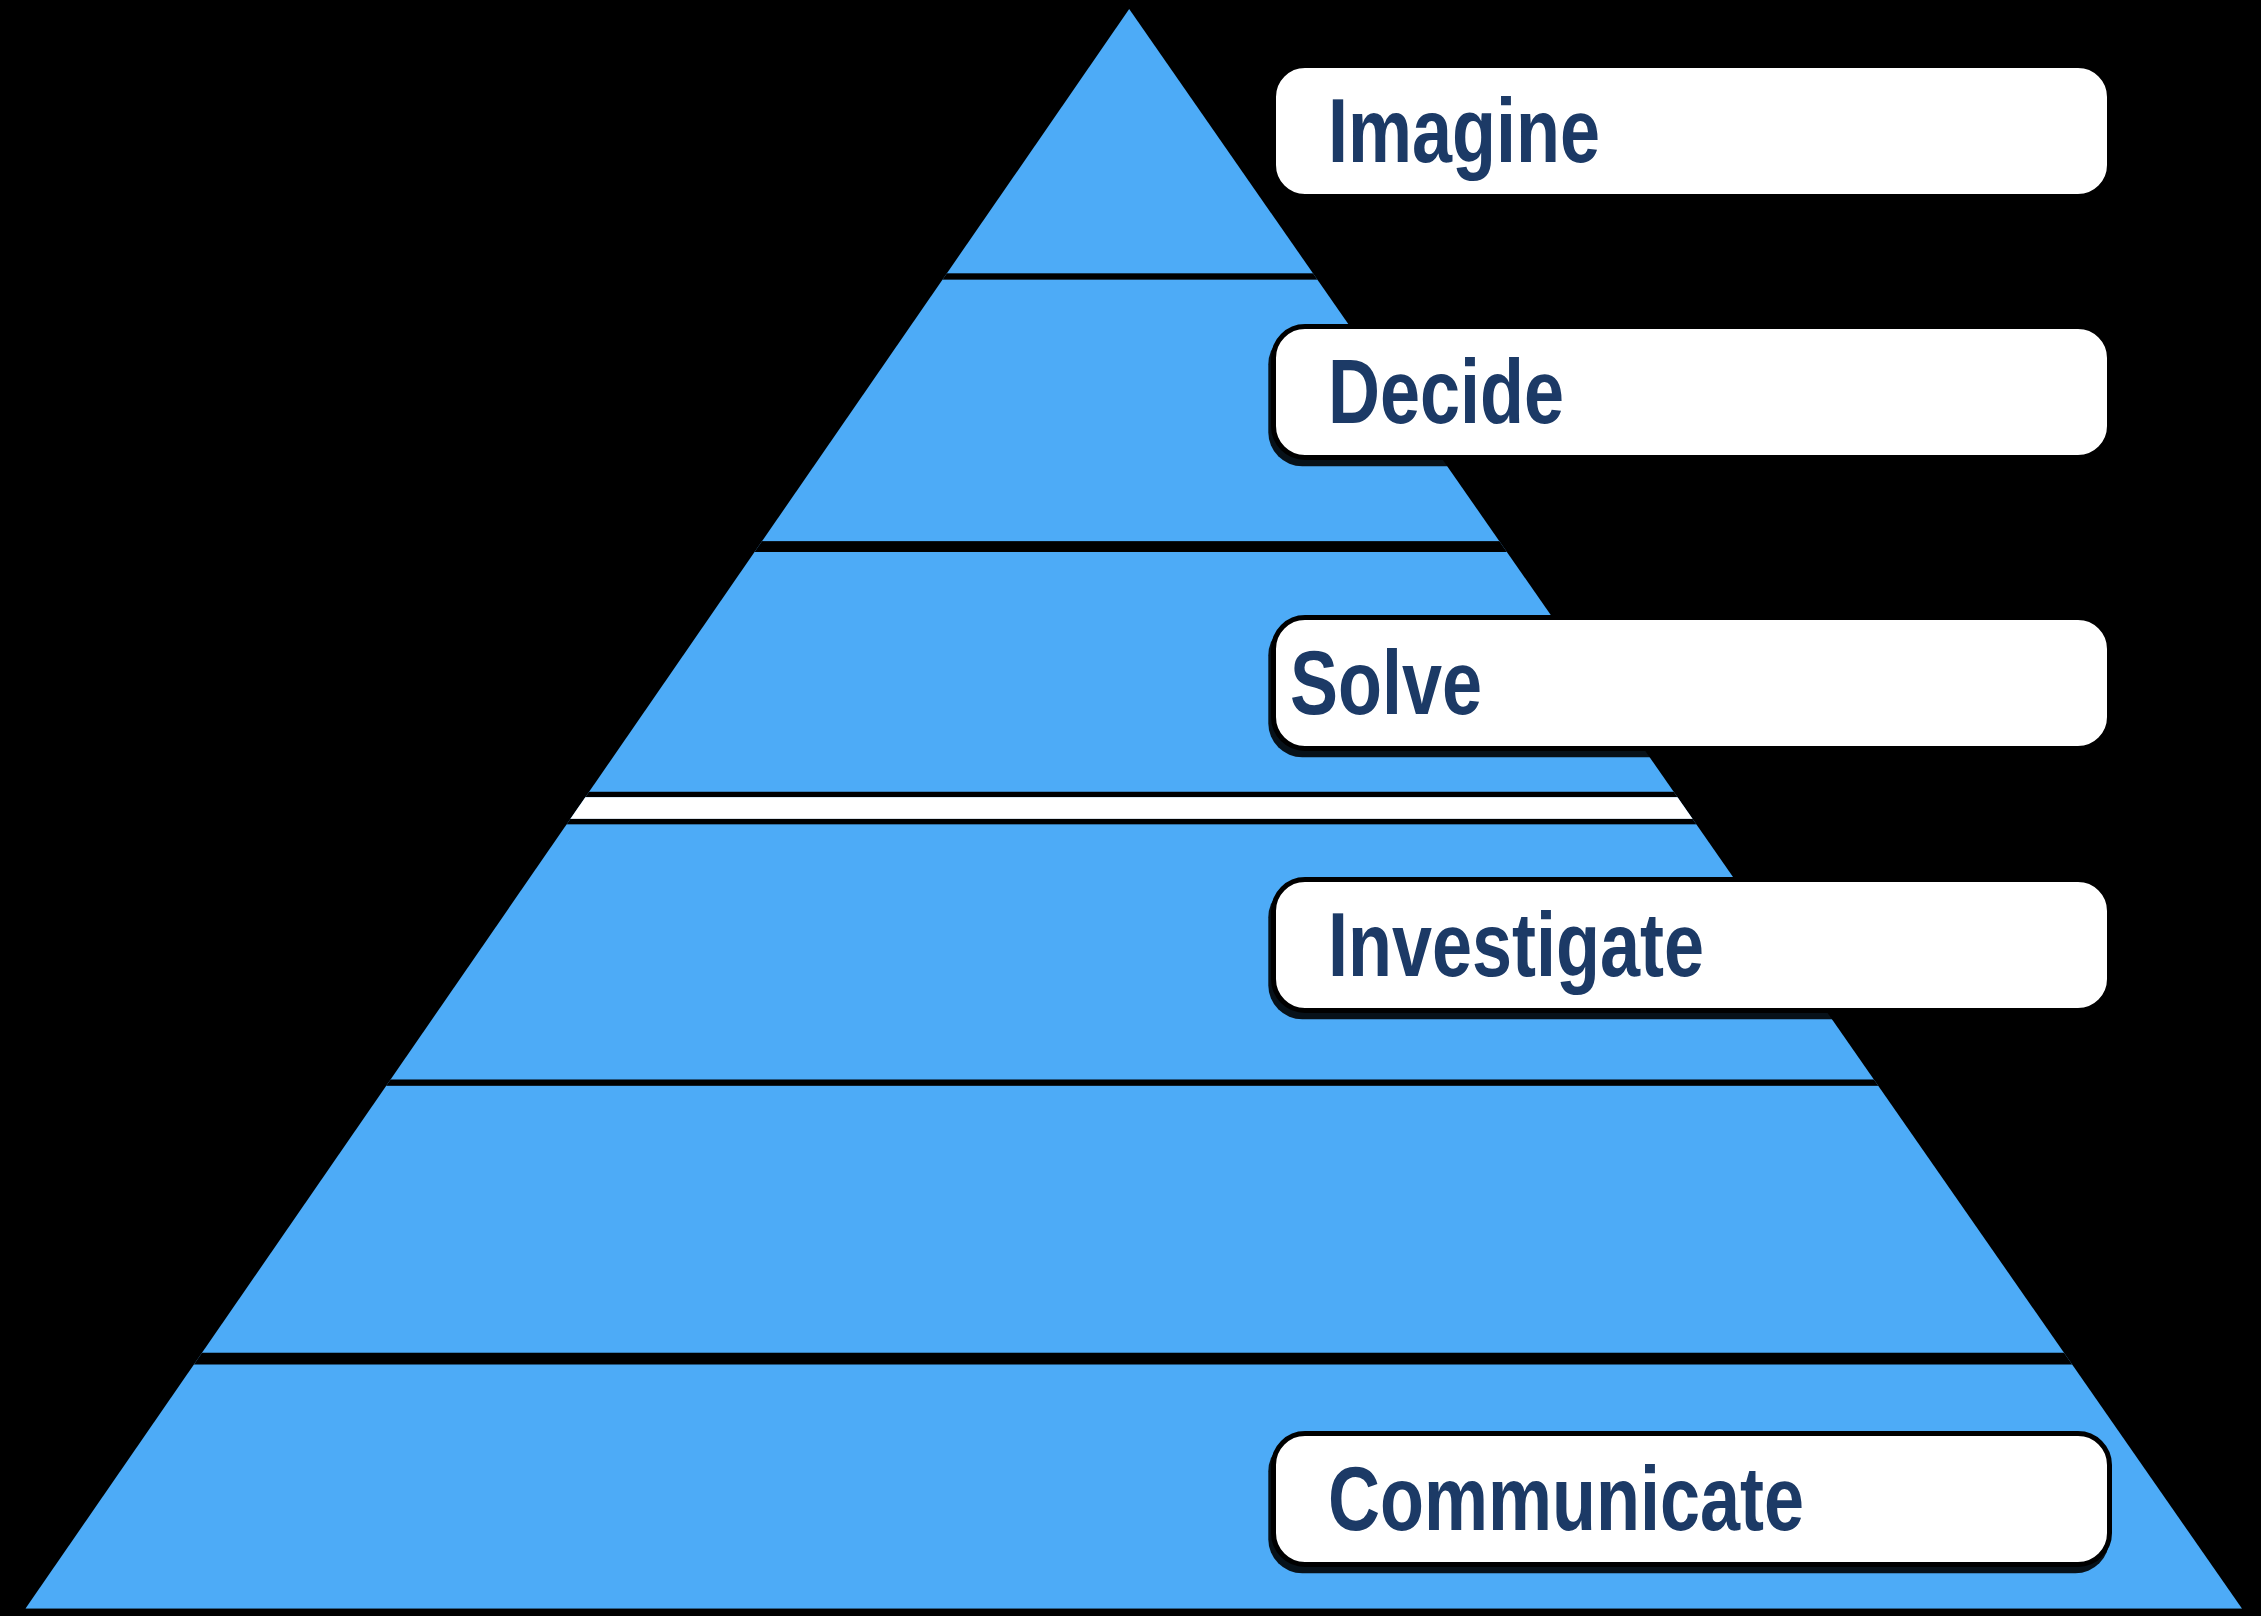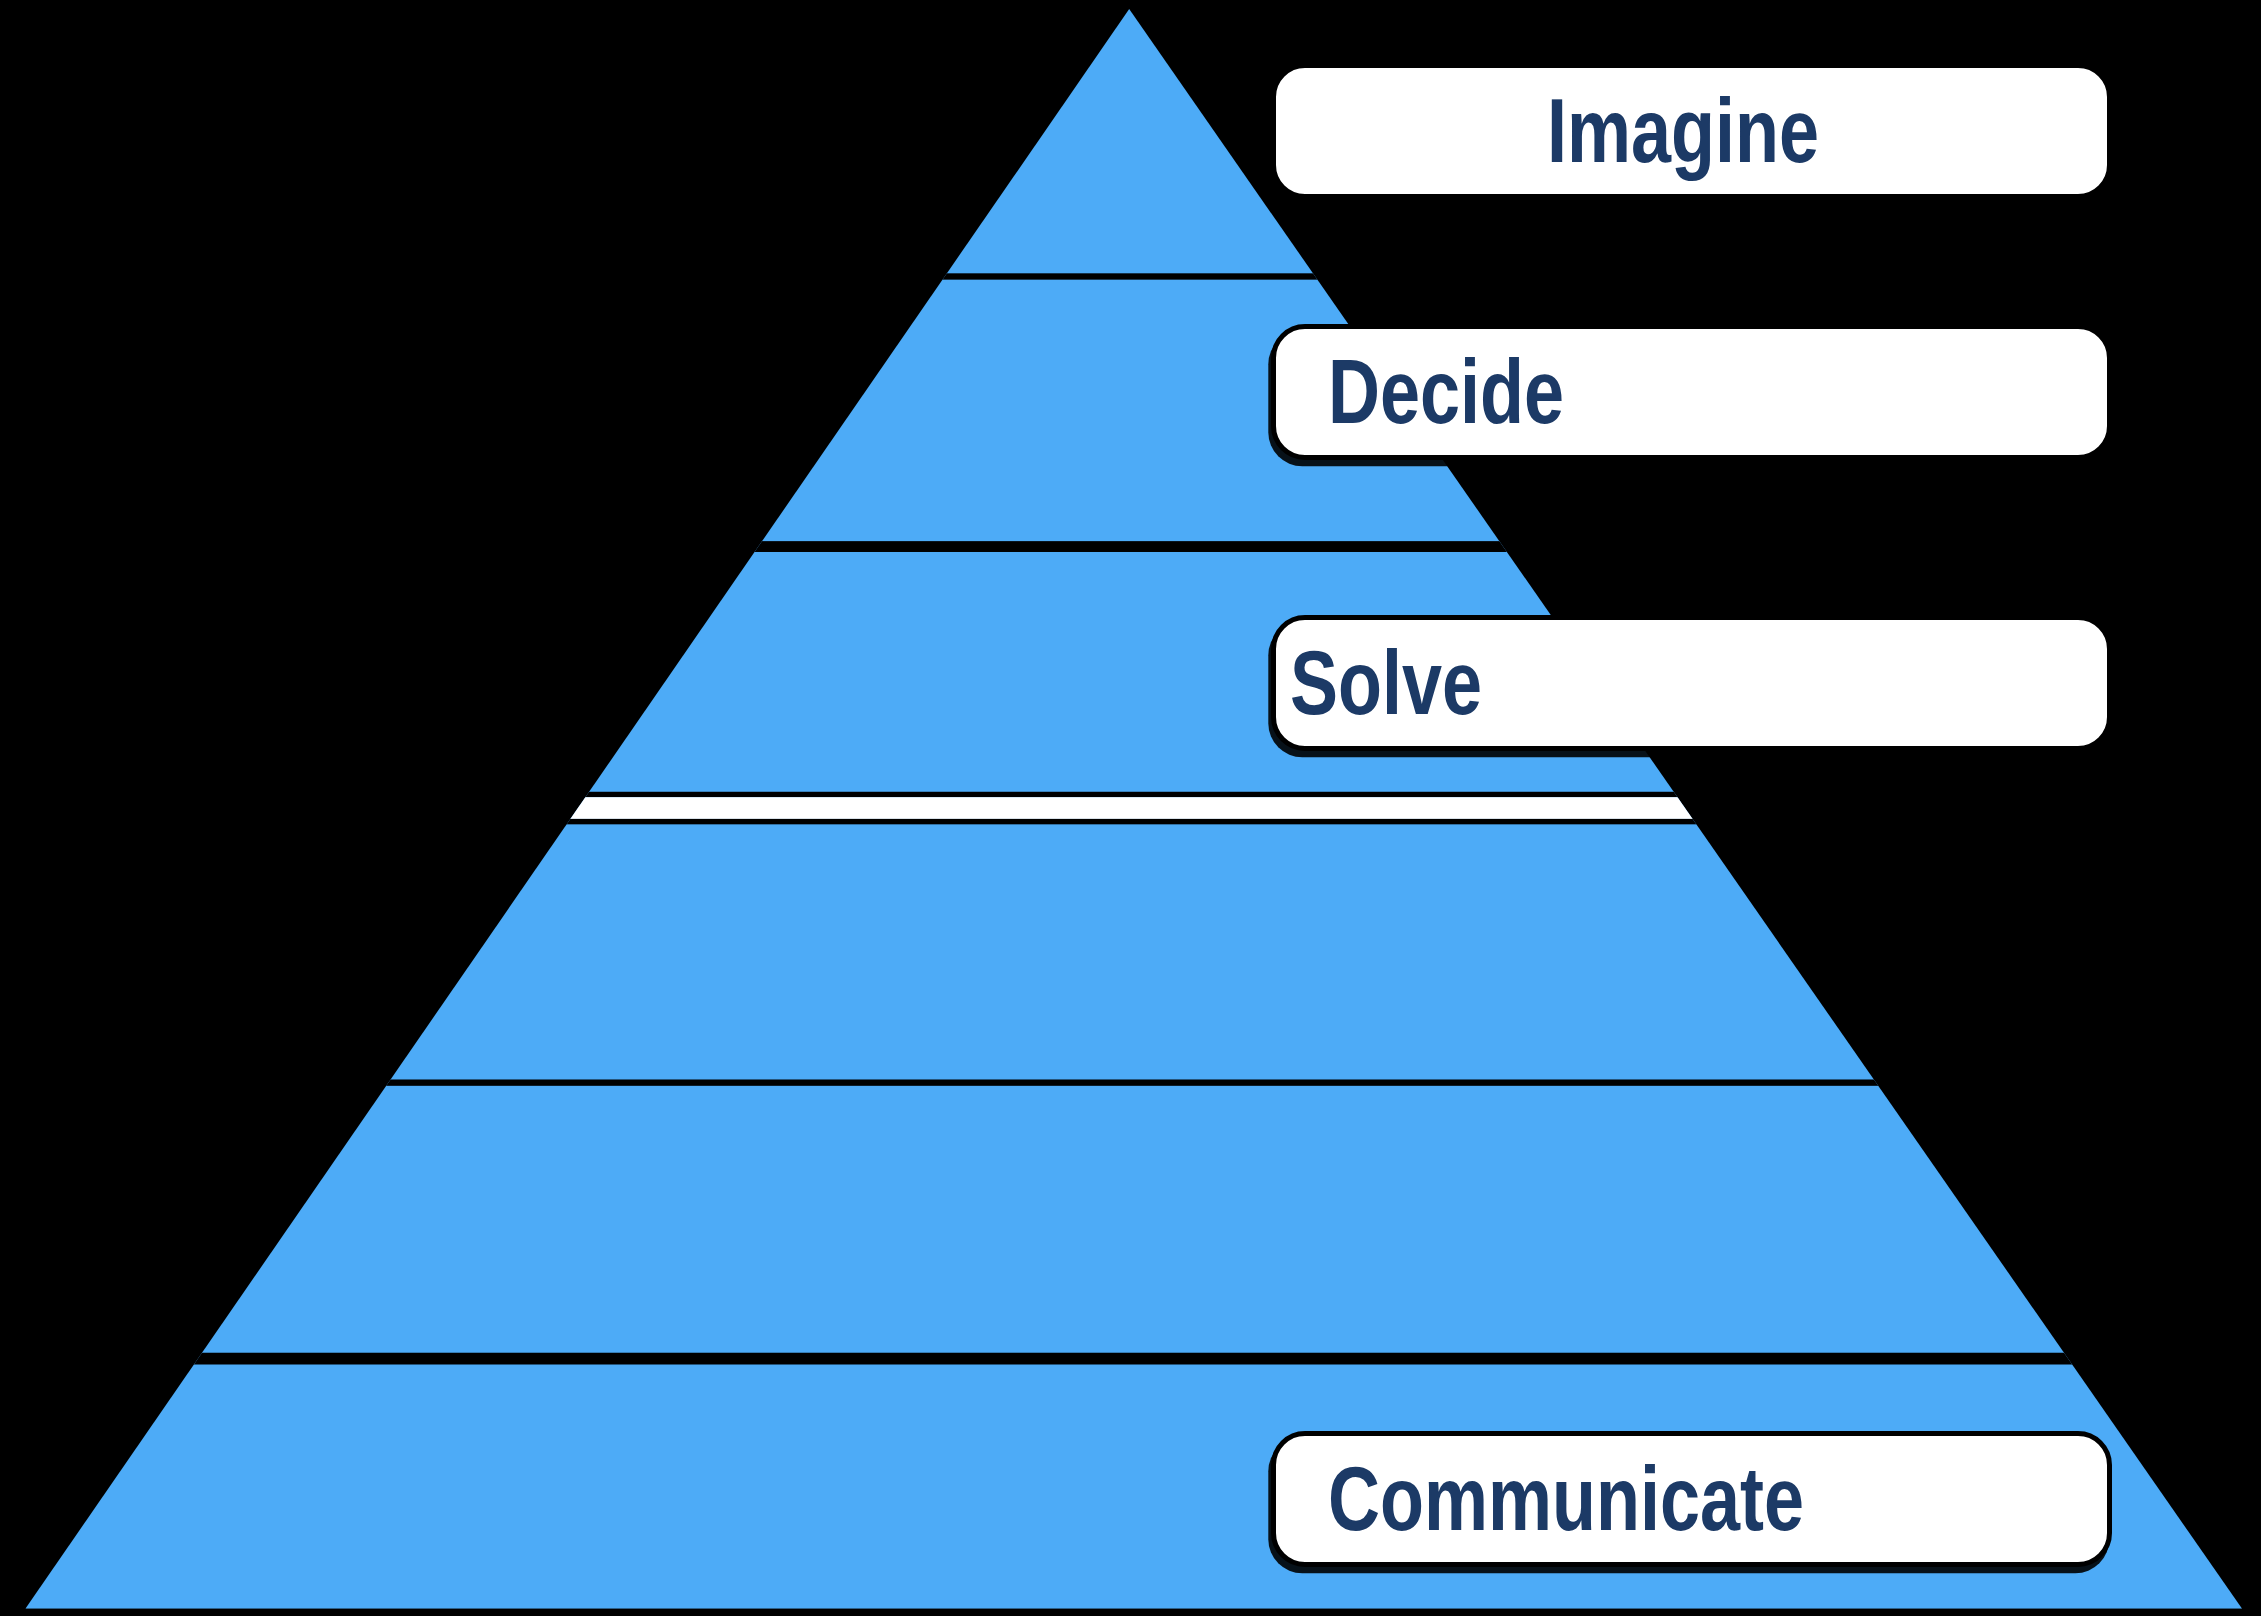--- a/index.html
+++ b/index.html
@@ -41,21 +41,21 @@
   .label-text {
     font-size: 90px;
     font-weight: bold;
     line-height: 1;
     color: var(--label-text-color, #1c3a66);
     transform: scaleX(0.8);
     transform-origin: left center;
     white-space: nowrap;
     letter-spacing: 0px;
   }
-  .lb-0 { top: 63px; justify-content: center; }
+  .lb-0 { top: 63px; }
   .lb-1 { top: 324px; }
   .lb-2 { top: 615px; padding-left: 14px; }
   .lb-3 { top: 877px; }
   .lb-4 { top: 1147px; }
   .lb-5 { top: 1431px; }
 </style>
 </head>
 <body>
 
 <div class="stage">
@@ -88,20 +88,23 @@
   </div>
 
   <div class="label-box lb-1">
     <span class="label-text">Decide</span>
   </div>
 
   <div class="label-box lb-2">
     <span class="label-text">Solve</span>
   </div>
 
+  <div class="label-box lb-3">
+    <span class="label-text">Investigate</span>
+  </div>
 
 
   <div class="label-box lb-5">
     <span class="label-text">Communicate</span>
   </div>
 
 </div>
 
 
 </body></html>

